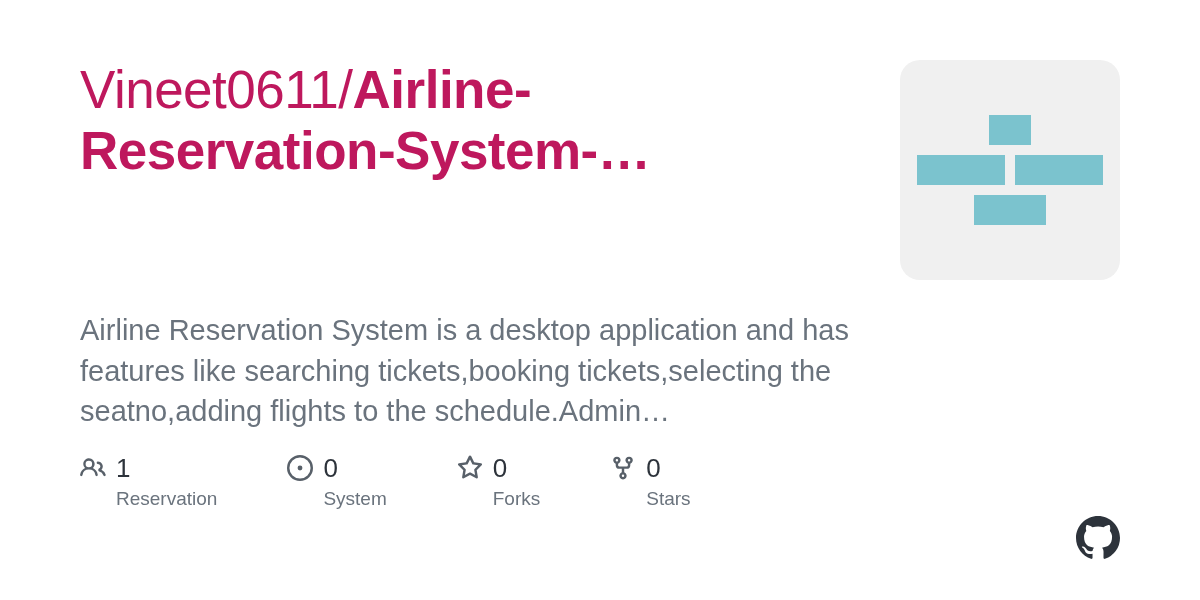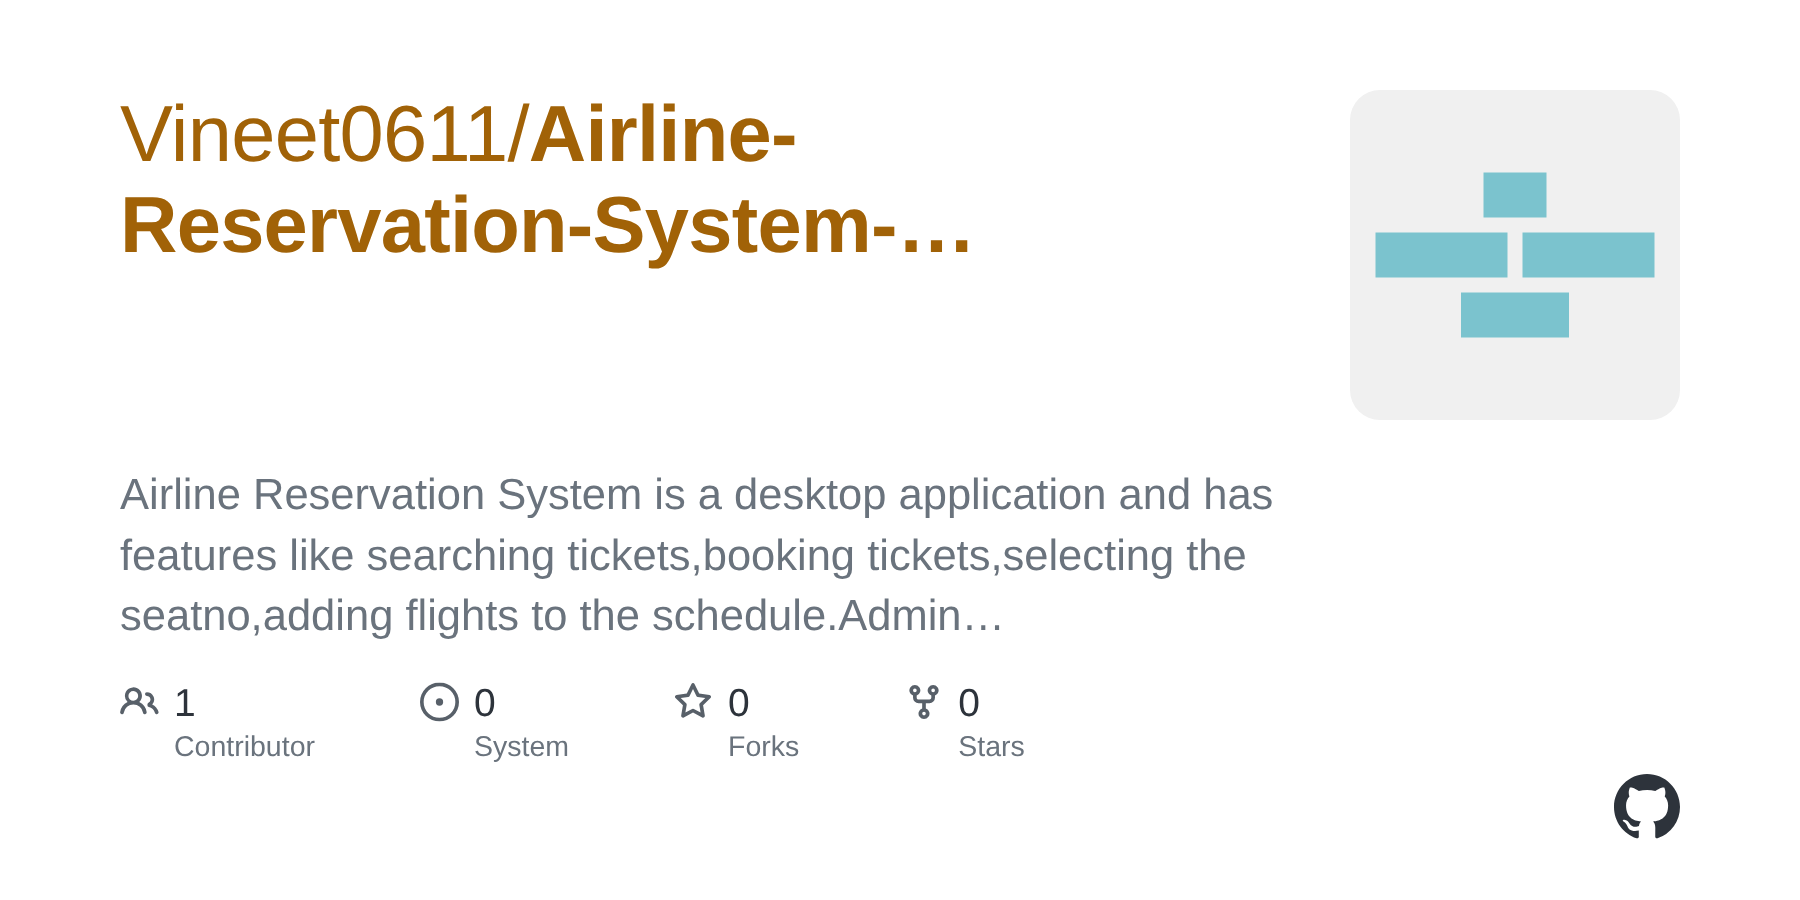--- a/index.html
+++ b/index.html
@@ -27,21 +27,21 @@
       align-items: flex-start;
       margin-bottom: 30px;
     }
     .title-section {
       flex: 1;
       max-width: 760px;
     }
     .repo-title {
       font-size: 53px;
       line-height: 1.15;
-      color: #a16207;
+      color: #be185d;
       font-weight: 400;
       letter-spacing: -0.5px;
     }
     .repo-title .bold {
       font-weight: 700;
     }
     .avatar-box {
       width: 220px;
       height: 220px;
       background: #f0f0f0;
@@ -161,21 +161,21 @@
   <div class="stats-row">
     <div class="stat-item">
       <div class="stat-top">
         <span class="stat-icon">
           <svg viewBox="0 0 16 16" width="26" height="26" fill="currentColor">
               <path d="M2 5.5a3.5 3.5 0 1 1 5.898 2.549 5.508 5.508 0 0 1 3.034 4.084.75.75 0 1 1-1.482.235 4 4 0 0 0-7.9 0 .75.75 0 0 1-1.482-.236A5.507 5.507 0 0 1 3.102 8.05 3.493 3.493 0 0 1 2 5.5zM11 4a3.001 3.001 0 0 1 2.22 5.018 5.01 5.01 0 0 1 2.56 3.012.749.749 0 0 1-.885.954.752.752 0 0 1-.549-.514 3.507 3.507 0 0 0-2.522-2.372.75.75 0 0 1-.574-.73v-.352a.75.75 0 0 1 .416-.672A1.5 1.5 0 0 0 11 5.5.75.75 0 0 1 11 4zm-5.5-.5a2 2 0 1 0-.001 3.999A2 2 0 0 0 5.5 3.5z"></path>
             </svg>
         </span>
         <span class="stat-value">1</span>
       </div>
-      <span class="stat-label">Contributor</span>
+      <span class="stat-label">Reservation</span>
     </div>
 
     <div class="stat-item">
       <div class="stat-top">
         <span class="stat-icon">
           <svg viewBox="0 0 16 16" width="26" height="26" fill="currentColor">
               <path d="M8 9.5a1.5 1.5 0 1 0 0-3 1.5 1.5 0 0 0 0 3z"></path>
               <path d="M8 0a8 8 0 1 1 0 16A8 8 0 0 1 8 0zM1.5 8a6.5 6.5 0 1 0 13 0 6.5 6.5 0 0 0-13 0z"></path>
             </svg>
         </span>

